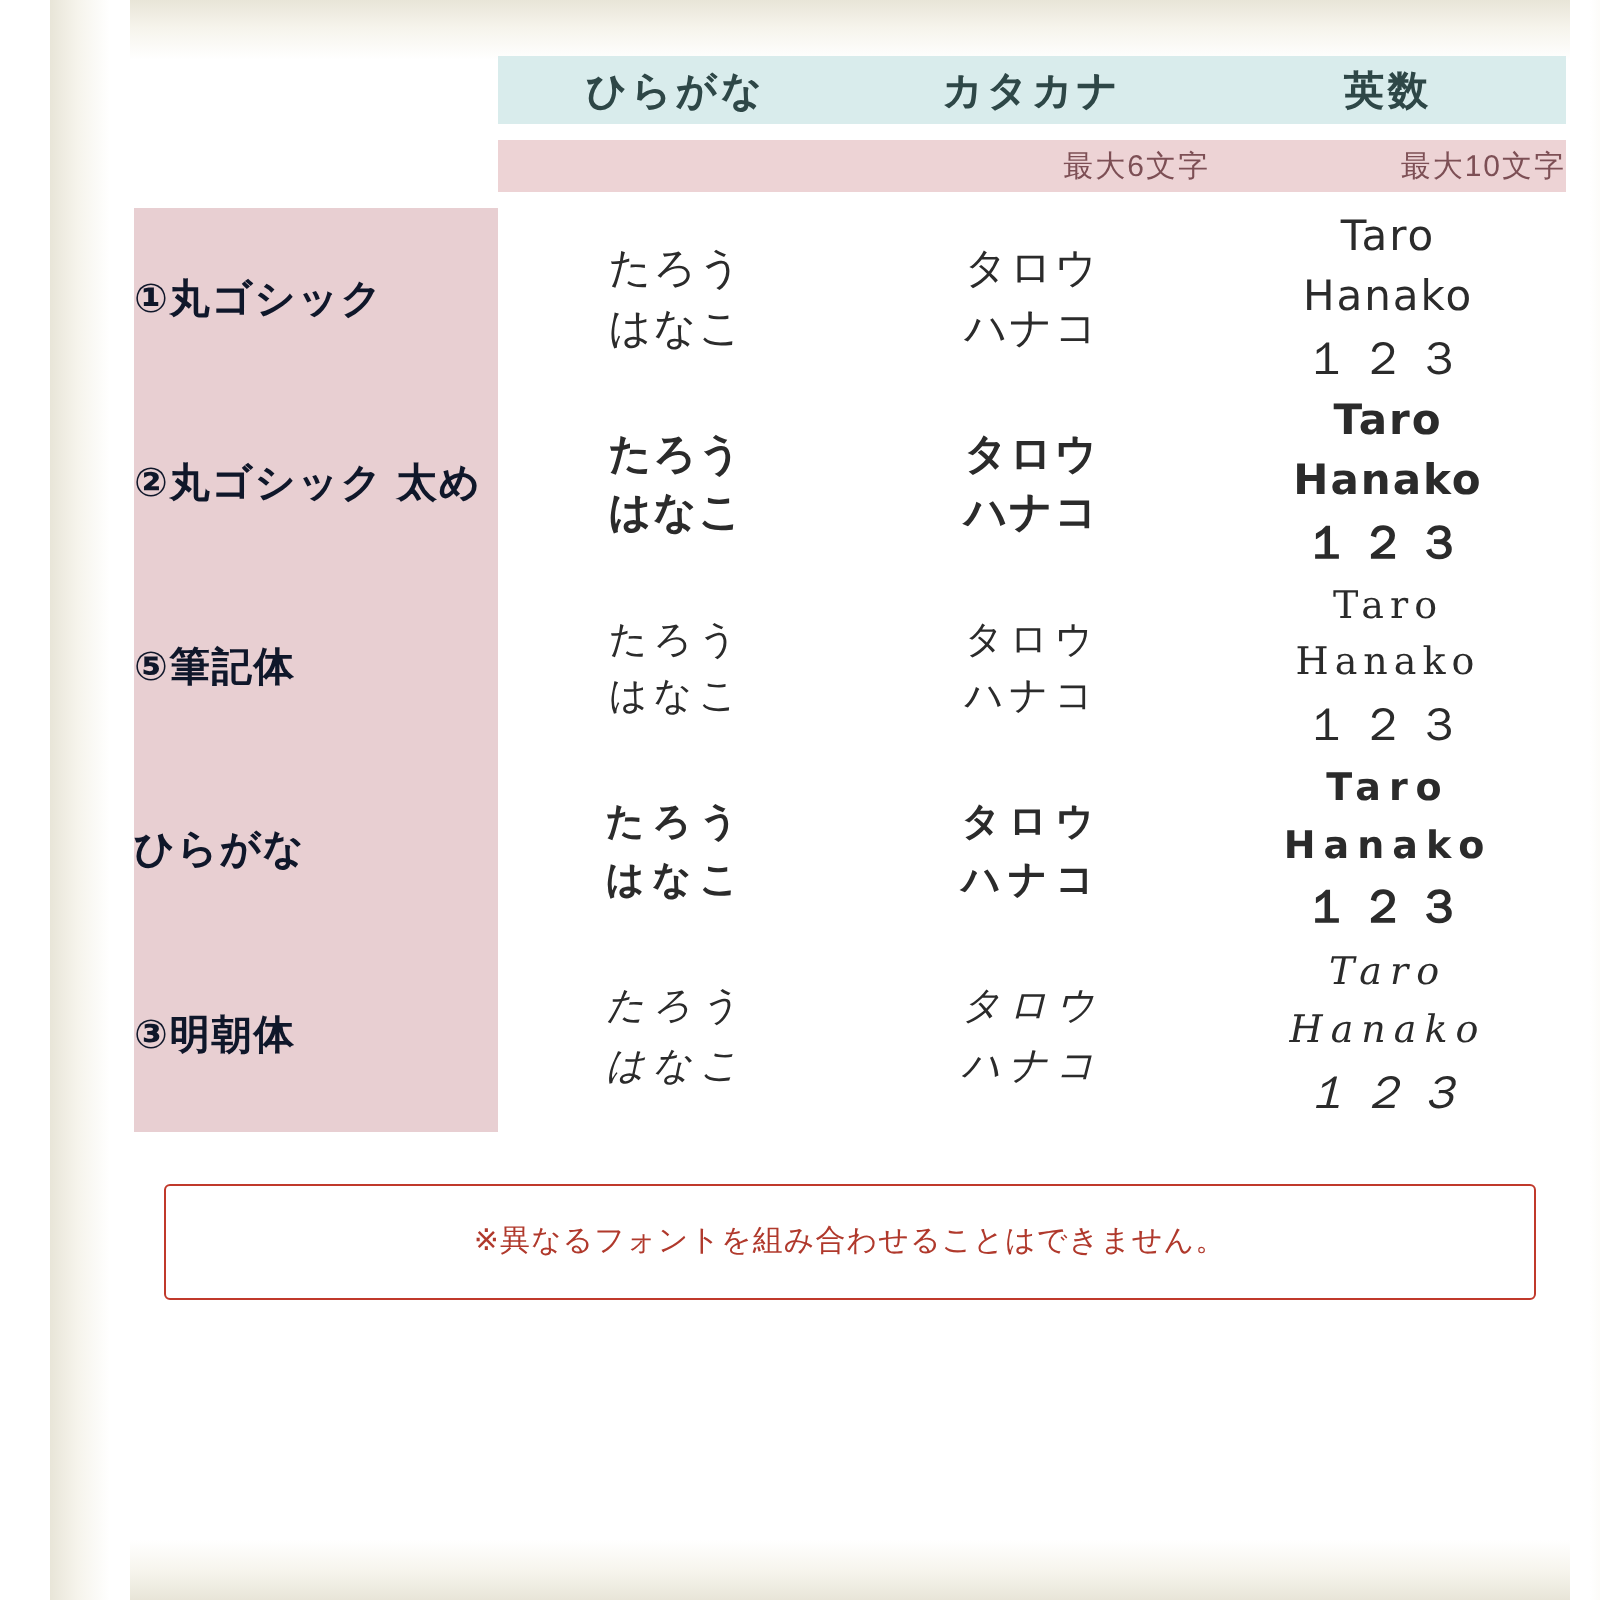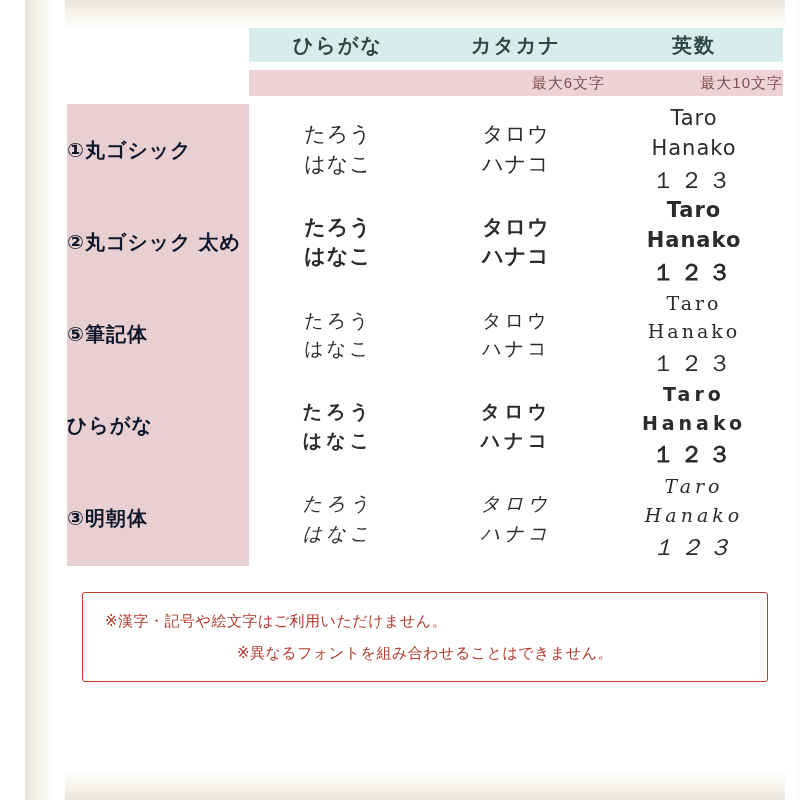--- a/index.html
+++ b/index.html
@@ -285,18 +285,17 @@
               <span class="ln en">Taro</span>
               <span class="ln en">Hanako</span>
               <span class="ln en-num">１２３</span>
             </span>
           </td>
         </tr>
       </tbody>
     </table>
 
     <div class="notes">
-      <p>※漢字・記号や絵文字はご利用いただけません。</p>
       <p>※異なるフォントを組み合わせることはできません。</p>
     </div>
 
   </div>
 </div>
 
 </body></html>

